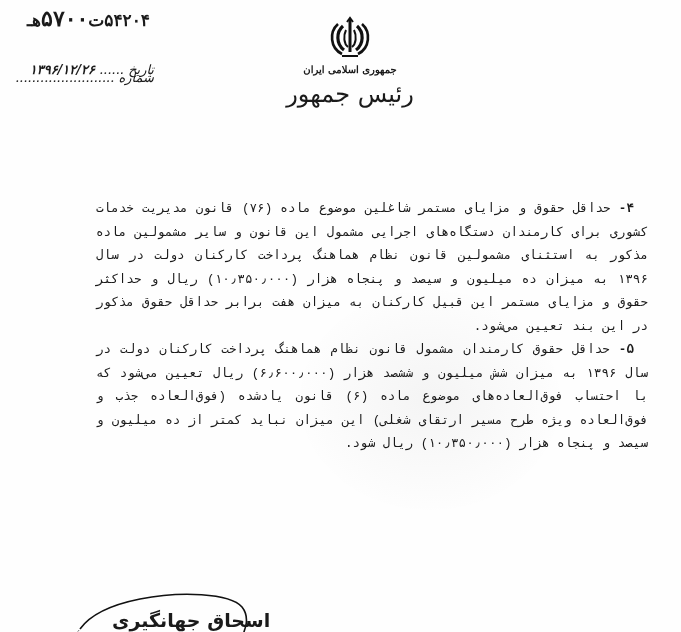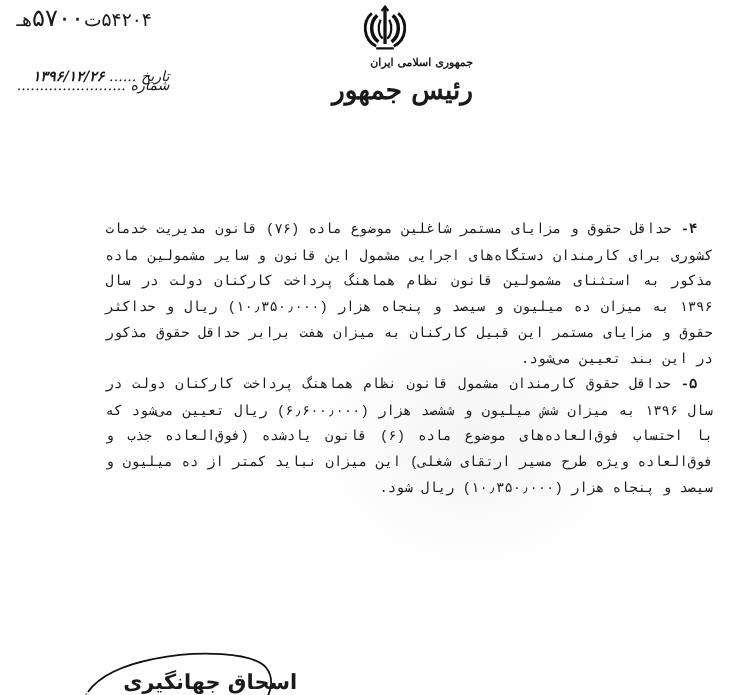--- a/index.html
+++ b/index.html
@@ -35,25 +35,25 @@
     position: absolute;
     left: 14px;
     top: 6px;
     width: 140px;
     direction: rtl;
     text-align: right;
     font-family: "DejaVu Serif", serif;
   }
   .ref-number {
     font-size: 17px;
-    font-weight: normal;
+    font-weight: bold;
     line-height: 24px;
     white-space: nowrap;
     position: absolute;
-    right: 16px;
+    right: 4px;
     top: 0;
   }
   .ref-number .big {
     font-size: 22px;
   }
   .ref-row {
     position: absolute;
     right: 0;
     font-size: 13px;
     font-style: italic;
@@ -67,42 +67,42 @@
   .ref-row .date-val {
     font-style: italic;
     font-weight: bold;
     font-size: 13px;
   }
 
   
   .header {
     position: absolute;
     left: 270px;
-    top: 4px;
+    top: 16px;
     width: 160px;
-    text-align: right;
+    text-align: center;
     direction: rtl;
   }
   .emblem {
     width: 44px;
     height: 44px;
     margin: 0 auto;
     display: block;
   }
   .republic {
     font-family: "DejaVu Serif", serif;
     font-size: 10px;
     font-weight: bold;
     margin-top: 3px;
     line-height: 14px;
   }
   .president {
     font-family: "DejaVu Serif", serif;
     font-size: 24px;
-    font-weight: bold;
+    font-weight: normal;
     line-height: 30px;
     margin-top: 2px;
   }
   .cabinet {
     position: absolute;
     left: 280px;
     top: 116px;
     width: 150px;
     text-align: center;
     direction: rtl;

